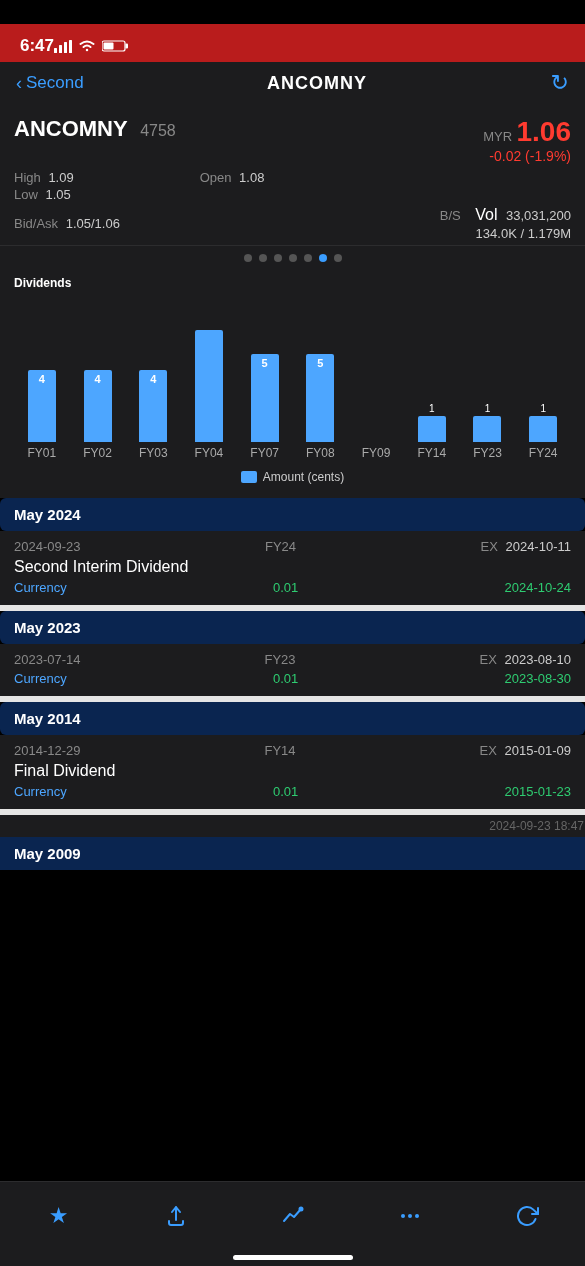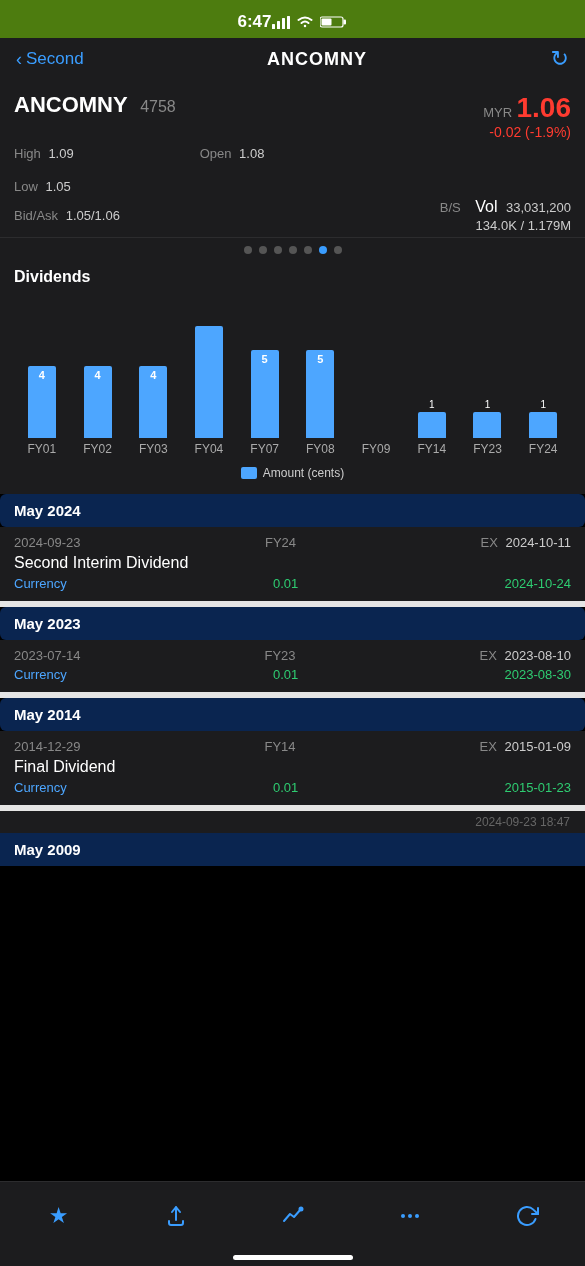--- a/index.html
+++ b/index.html
@@ -9,24 +9,25 @@
       min-height: 1266px;
       background: #000;
       font-family: -apple-system, 'Helvetica Neue', Arial, sans-serif;
       color: #fff;
       overflow-x: hidden;
     }
 
     
     .status-bar {
       display: flex;
-      justify-content: center;
+      justify-content: flex-start;
       align-items: center;
       padding: 12px 20px 6px;
-      background: #4d7c0f;
+      background: #b91c1c;
+      margin-top: 24px;
     }
     .status-time { font-size: 17px; font-weight: 600; color: #fff; }
     .status-icons { display: flex; align-items: center; gap: 6px; }
 
     
     .nav-bar {
       display: flex;
       justify-content: space-between;
       align-items: center;
       padding: 8px 16px 10px;
@@ -51,21 +52,21 @@
     .stock-code { font-size: 16px; color: #888; margin-left: 8px; font-weight: 400; }
     .stock-price-block { text-align: right; }
     .stock-currency { font-size: 13px; color: #888; }
     .stock-price { font-size: 28px; font-weight: 700; color: #ff3b30; }
     .stock-change { font-size: 14px; color: #ff3b30; }
 
     .stock-details {
       display: grid;
       grid-template-columns: 1fr 1fr 1fr;
       margin-top: 6px;
-      gap: 18px 0;
+      gap: 2px 0;
     }
     .detail-item { font-size: 13px; color: #ccc; }
     .detail-label { color: #888; margin-right: 4px; }
 
     .vol-row {
       display: flex;
       justify-content: space-between;
       align-items: center;
       margin-top: 4px;
     }
@@ -86,21 +87,21 @@
       border-radius: 50%;
       background: #555;
     }
     .dot.active { background: #3a9dff; }
 
     
     .chart-section {
       background: #1c1c1e;
       padding: 10px 14px 14px;
     }
-    .chart-title { font-size: 16px; font-weight: 700; color: #fff; margin-bottom: 10px; }
+    .chart-title { font-size: 12px; font-weight: 700; color: #fff; margin-bottom: 10px; }
 
     .bar-chart {
       display: flex;
       align-items: flex-end;
       gap: 0px;
       height: 160px;
       padding-bottom: 0;
       position: relative;
     }
 
@@ -184,21 +185,21 @@
       justify-content: space-between;
       align-items: center;
     }
     .div-currency { font-size: 13px; color: #4da6ff; }
     .div-amount { font-size: 13px; color: #2ecc71; }
     .div-pay-date { font-size: 13px; color: #2ecc71; }
 
     .timestamp-row {
       display: flex;
       justify-content: flex-end;
-      padding: 4px 15px;
+      padding: 4px 1px;
       background: #1c1c1e;
     }
     .timestamp { font-size: 12px; color: #666; }
 
     
     .bottom-toolbar {
       position: fixed;
       bottom: 0;
       width: 585px;
       background: #1c1c1e;

